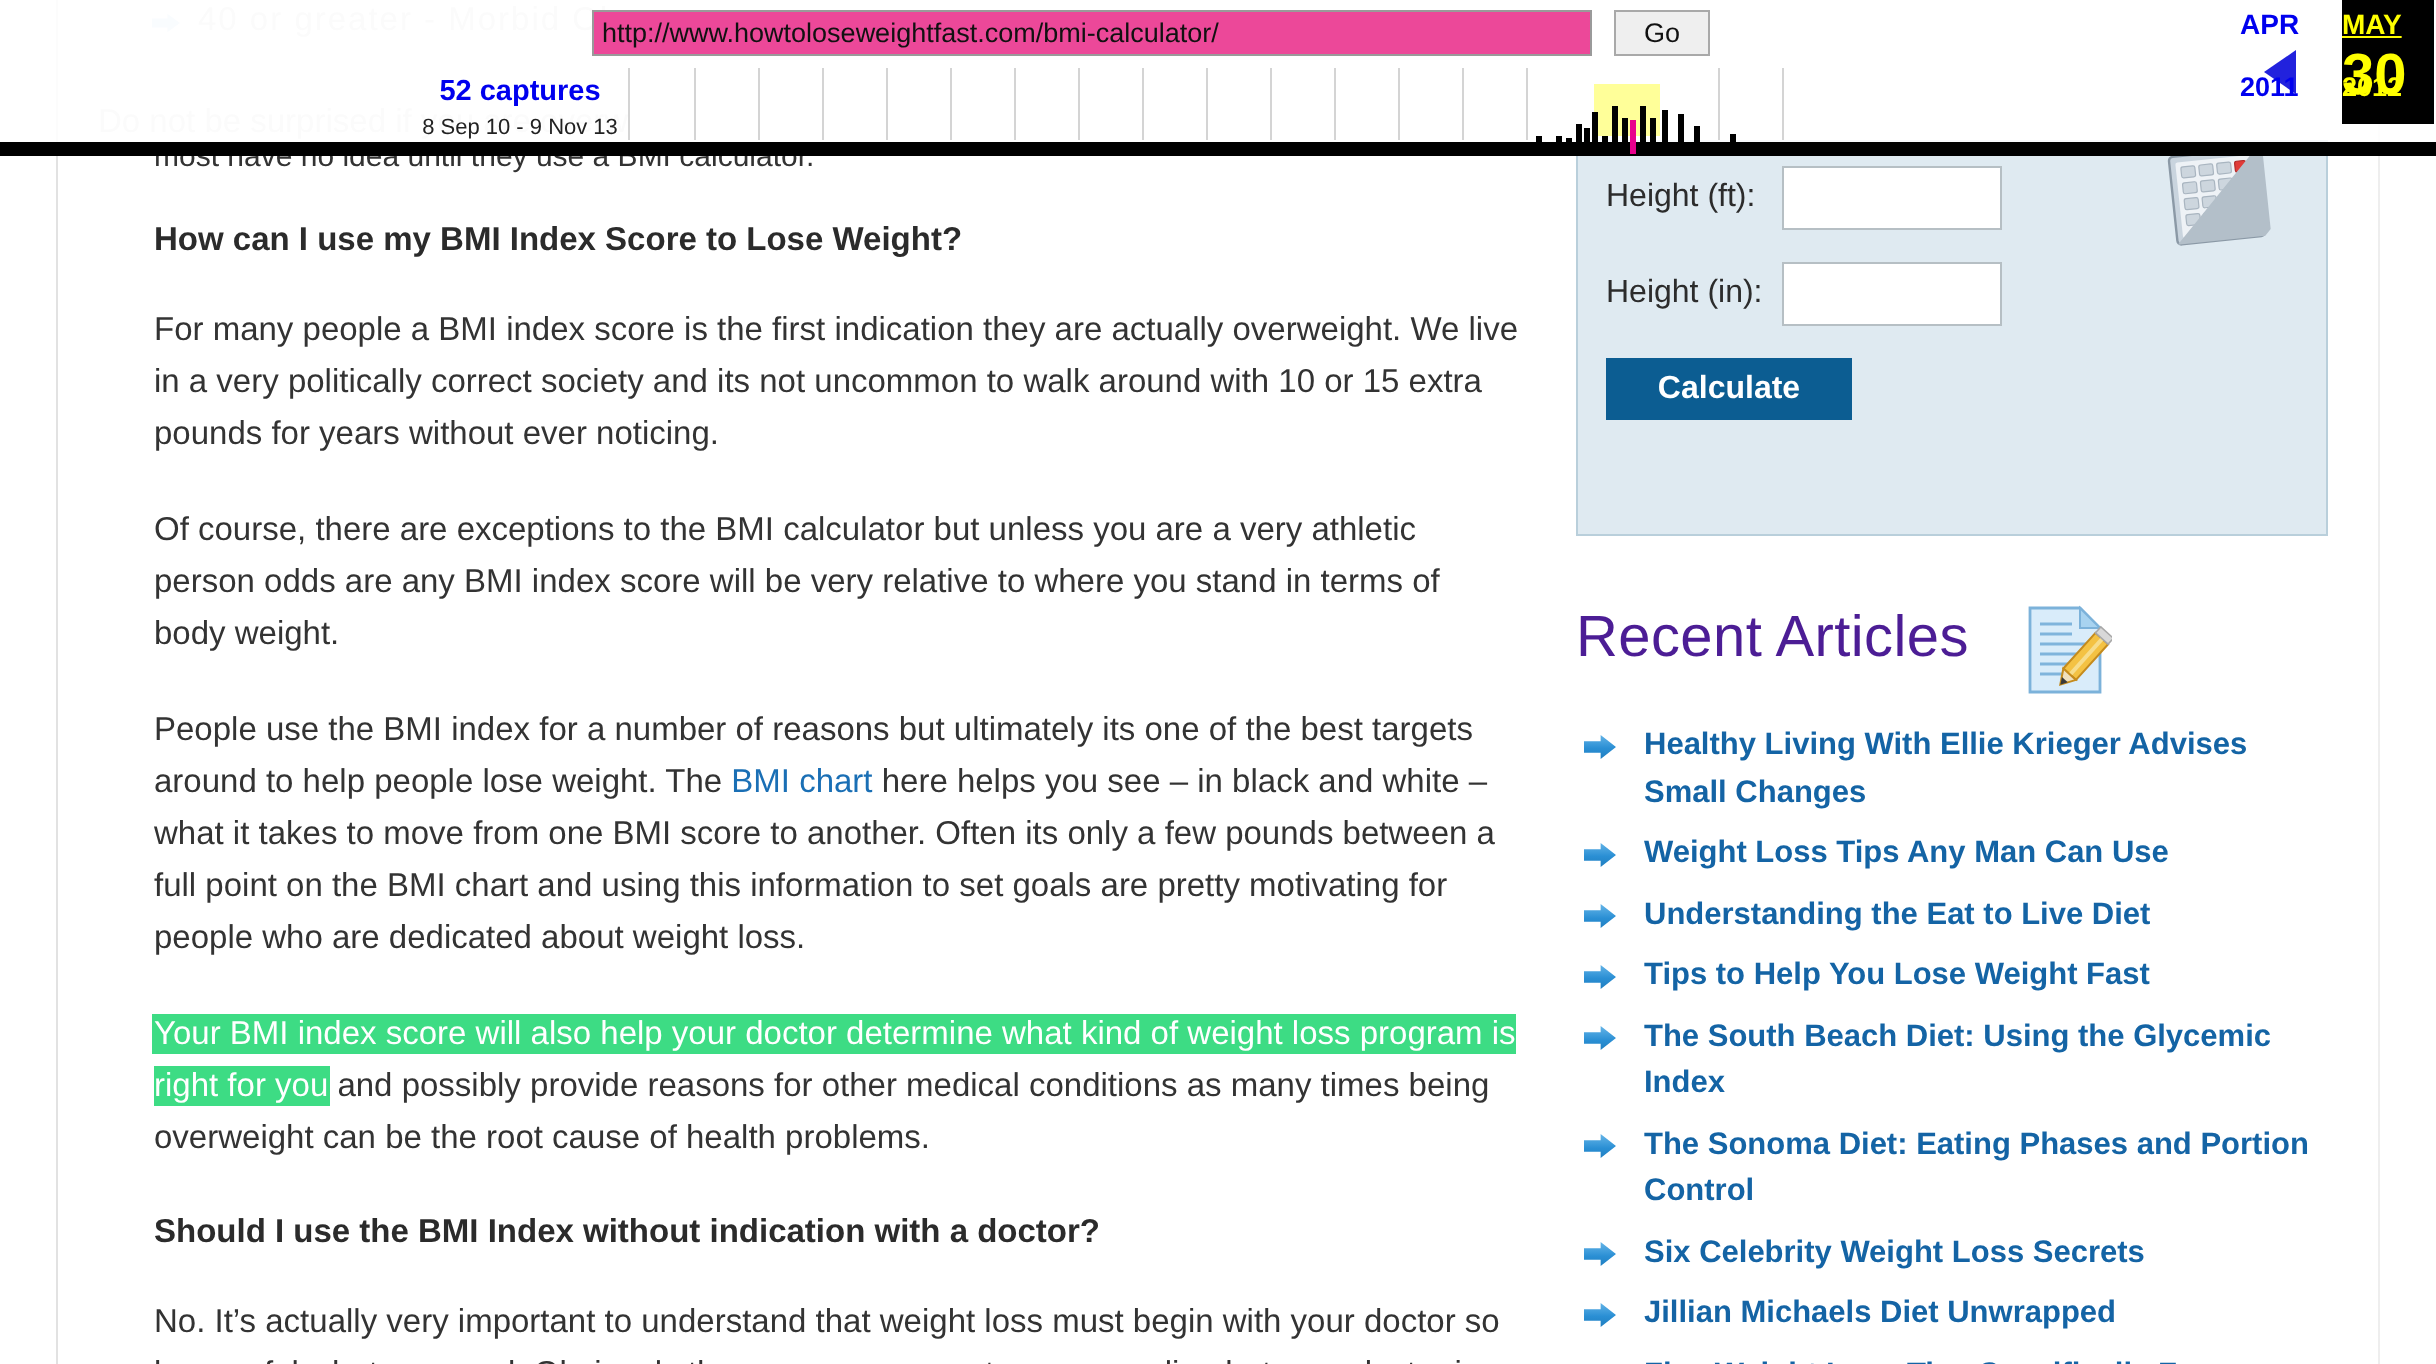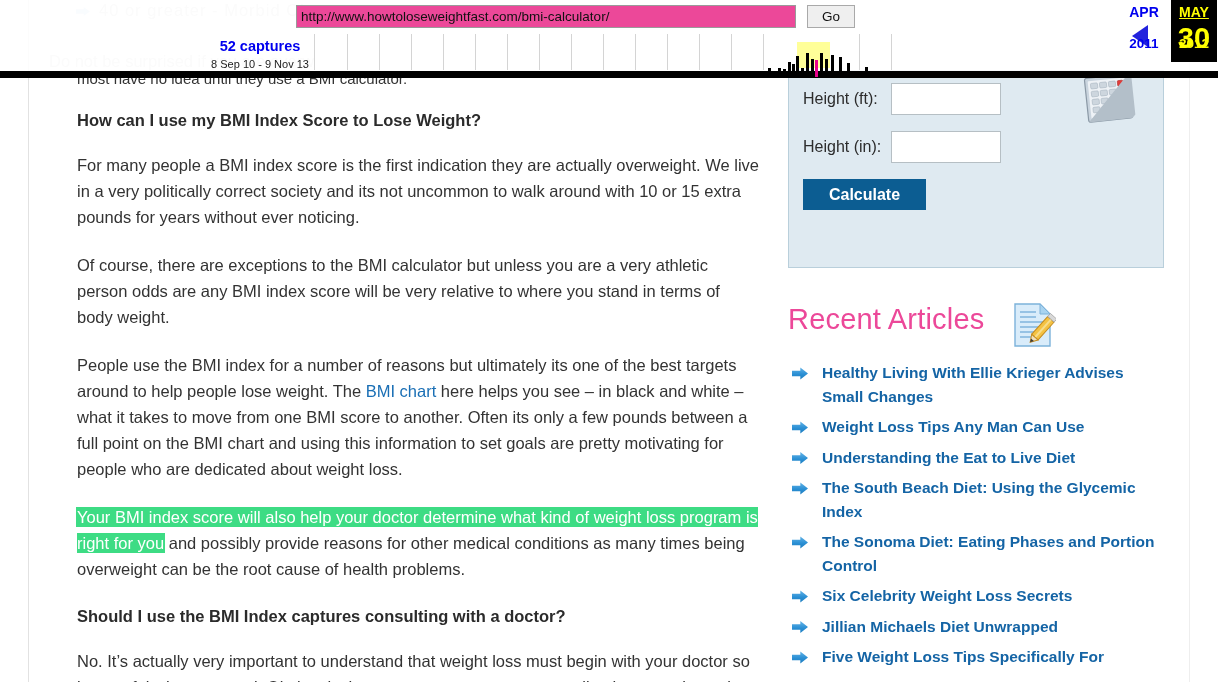--- a/index.html
+++ b/index.html
@@ -142,21 +142,21 @@
 
   .recent-head {
     position: relative;
     margin-top: 35px;
     height: 52px;
   }
   .recent-title {
     position: absolute;
     left: 0; top: 0;
     font-size: 29px;
-    color: #ec4899;
+    color: #4c1d95;
     font-weight: normal;
     letter-spacing: .2px;
     text-align: center;
   }
   .recent-icon {
     position: absolute;
     left: 222px;
     top: -2px;
     width: 46px;
     height: 48px;
@@ -284,21 +284,21 @@
   #wm-dates {
     position: absolute;
     right: 0; top: 0;
     width: 280px; height: 78px;
   }
   .wm-col {
     position: absolute;
     top: 0;
     width: 48px;
     height: 62px;
-    text-align: center;
+    text-align: left;
   }
   .wm-col .mon {
     display: block;
     color: #0000ee;
     font-weight: bold;
     font-size: 14px;
     line-height: 20px;
     padding-top: 2px;
   }
   .wm-col .yr {
@@ -346,21 +346,21 @@
     <div class="article" style="top:108px;">
       <h3>How can I use my BMI Index Score to Lose Weight?</h3>
       <p>For many people a BMI index score is the first indication they are actually overweight. We live in a very politically correct society and its not uncommon to walk around with 10 or 15 extra pounds for years without ever noticing.</p>
       <p>Of course, there are exceptions to the BMI calculator but unless you are a very athletic person odds are any BMI index score will be very relative to where you stand in terms of body weight.</p>
       <p>
         <span>People use the BMI index for a number of reasons but ultimately its one of the best targets around to help people lose weight. The </span><a class="inline-link" href="#">BMI chart</a><span> here helps you see – in black and white – what it takes to move from one BMI score to another. Often its only a few pounds between a full point on the BMI chart and using this information to set goals are pretty motivating for people who are dedicated about weight loss.</span>
       </p>
       <p>
         <span class="hl">Your BMI index score will also help your doctor determine what kind of weight loss program is right for you</span><span> and possibly provide reasons for other medical conditions as many times being overweight can be the root cause of health problems.</span>
       </p>
-      <h3>Should I use the BMI Index captures consulting with a doctor?</h3>
+      <h3>Should I use the BMI Index without indication with a doctor?</h3>
       <p>No. It’s actually very important to understand that weight loss must begin with your doctor so be careful what you read. Obviously there are some great sources online but your doctor is the only person who has full knowledge of your unique profile so always start with your family doctor to work together and create a weight loss program.</p>
     </div>
 
     <div class="sidebar" style="left:759px; top:70px;">
 
       <div class="calc-box" style="height:198px;">
         <div class="calc-row" style="left:14px; top:12px;">
           <span class="calc-label">Height (ft):</span>
           <input class="calc-input" type="text" value="" style="">
         </div>
@@ -428,20 +428,24 @@
         <li>
             <span class="arrow"></span>
             <a href="#">Weight Loss Tips Any Man Can Use</a>
           </li>
         <li>
             <span class="arrow"></span>
             <a href="#">Understanding the Eat to Live Diet</a>
           </li>
         <li>
             <span class="arrow"></span>
+            <a href="#">Tips to Help You Lose Weight Fast</a>
+          </li>
+        <li>
+            <span class="arrow"></span>
             <a href="#">The South Beach Diet: Using the Glycemic Index</a>
           </li>
         <li>
             <span class="arrow"></span>
             <a href="#">The Sonoma Diet: Eating Phases and Portion Control</a>
           </li>
         <li>
             <span class="arrow"></span>
             <a href="#">Six Celebrity Weight Loss Secrets</a>
           </li>

